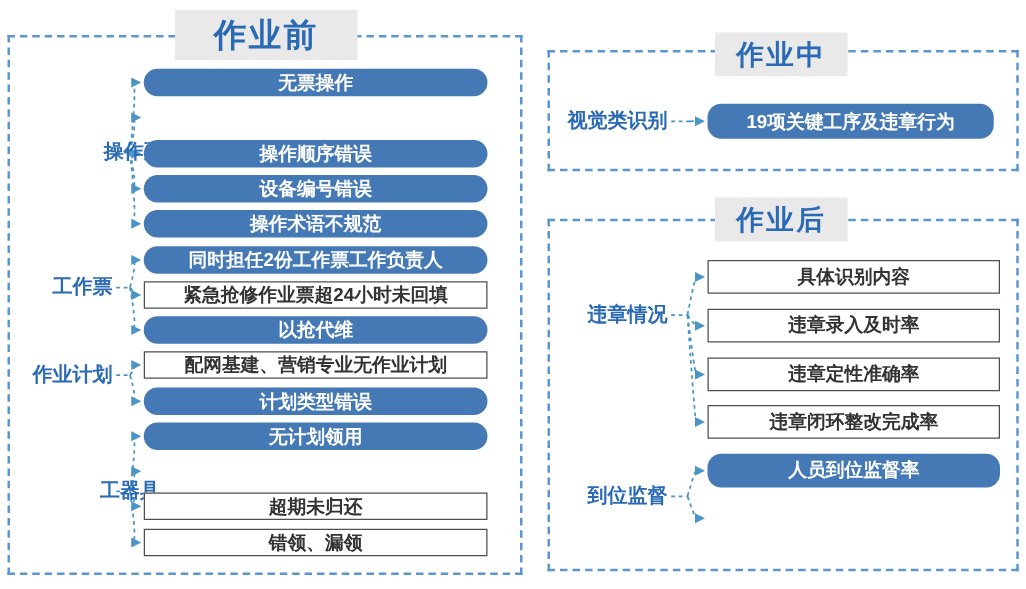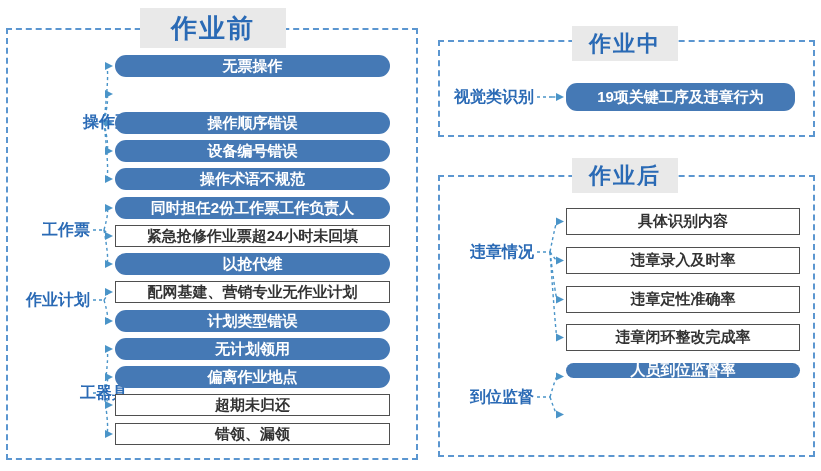--- a/index.html
+++ b/index.html
@@ -124,25 +124,24 @@
     <div class="item-box filled" style="left: 115px; top: 168px; width: 275px; height: 22px;">操作术语不规范</div>
     <div class="cat-label" style="right: 731px; top: 230px; margin-left: 32px;">工作票</div>
     <div class="item-box filled" style="left: 115px; top: 197px; width: 275px; height: 22px;">同时担任2份工作票工作负责人</div>
     <div class="item-box outline" style="left: 115px; top: 225px; width: 275px; height: 22px;">紧急抢修作业票超24小时未回填</div>
     <div class="item-box filled" style="left: 115px; top: 253px; width: 275px; height: 22px;">以抢代维</div>
     <div class="cat-label" style="right: 731px; top: 300px;">作业计划</div>
     <div class="item-box outline" style="left: 115px; top: 281px; width: 275px; height: 22px;">配网基建、营销专业无作业计划</div>
     <div class="item-box filled" style="left: 115px; top: 310px; width: 275px; height: 22px;">计划类型错误</div>
     <div class="cat-label" style="right: 693px; top: 393px;">工器具</div>
     <div class="item-box filled" style="left: 115px; top: 338px; width: 275px; height: 22px;">无计划领用</div>
-    <div class="item-box filled" style="left: 115px; top: 366px; width: 275px; height: 22px;">偏离作业地点</div>
     <div class="item-box outline" style="left: 115px; top: 394px; width: 275px; height: 22px;">超期未归还</div>
     <div class="item-box outline" style="left: 115px; top: 423px; width: 275px; height: 22px;">错领、漏领</div>
     <div class="cat-label" style="right: 287px; top: 97px;">视觉类识别</div>
     <div class="item-box filled" style="left: 566px; top: 83px; width: 229px; height: 28px;">19项关键工序及违章行为</div>
     <div class="cat-label" style="right: 287px; top: 252px;">违章情况</div>
     <div class="item-box outline" style="left: 566px; top: 208px; width: 234px; height: 27px;">具体识别内容</div>
     <div class="item-box outline" style="left: 566px; top: 247px; width: 234px; height: 27px;">违章录入及时率</div>
     <div class="item-box outline" style="left: 566px; top: 286px; width: 234px; height: 27px;">违章定性准确率</div>
     <div class="item-box outline" style="left: 566px; top: 324px; width: 234px; height: 27px;">违章闭环整改完成率</div>
     <div class="cat-label" style="right: 287px; top: 397px;">到位监督</div>
-    <div class="item-box filled" style="left: 566px; top: 363px; width: 234px; height: 15px;">人员到位监督率</div>
+    <div class="item-box filled" style="left: 566px; top: 363px; width: 234px; height: 27px;">人员到位监督率</div>
   </div>
 
 </body></html>

